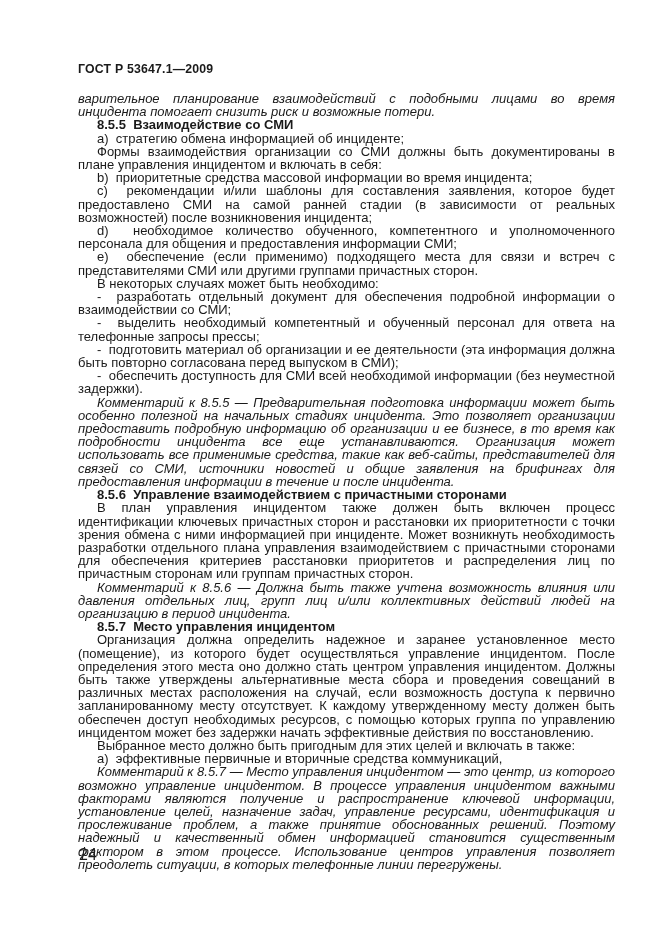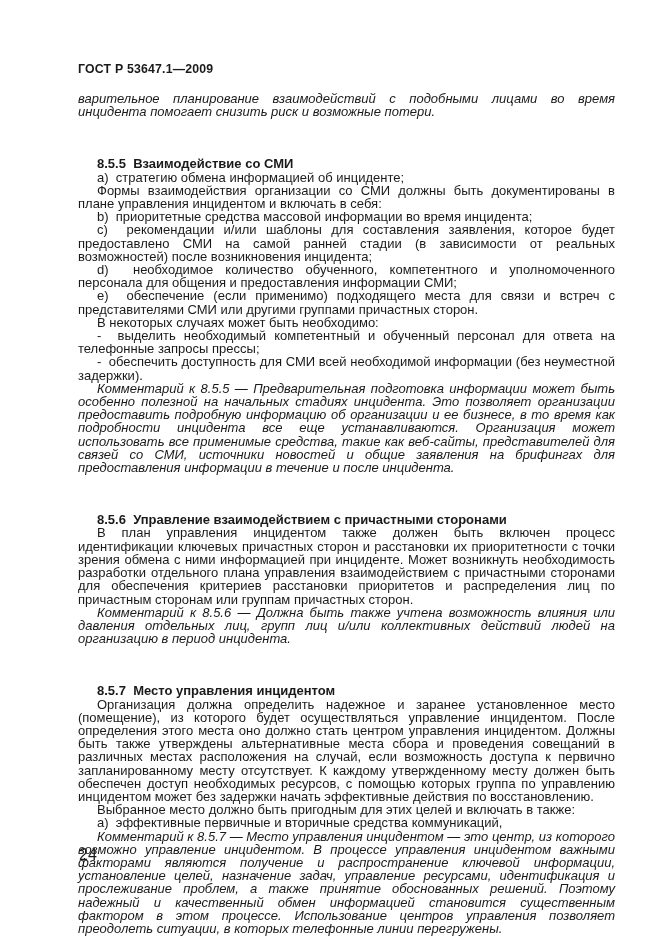--- a/index.html
+++ b/index.html
@@ -40,21 +40,20 @@
     padding: 0;
   }
   .doc-body p.indent {
     text-indent: 19px;
   }
   .doc-body p.b-italic {
     font-style: italic;
   }
   .doc-body p.b-heading {
     font-weight: bold;
-    margin-top: 39px;
   }
   .page-number {
     position: absolute;
     left: 79px;
     top: 846px;
     font-size: 16px;
   }
 </style>
 </head>
 <body>
@@ -65,21 +64,23 @@
   <div class="doc-body" id="doc-body">
       <p class="b-italic">варительное планирование взаимодействий с подобными лицами во время инцидента помогает снизить риск и возможные потери.</p>
       <p class="b-heading indent">8.5.5&nbsp; Взаимодействие со СМИ</p>
       <p class="indent">a)&nbsp; стратегию обмена информацией об инциденте;</p>
       <p class="indent">Формы взаимодействия организации со СМИ должны быть документированы в плане управления инцидентом и включать в себя:</p>
       <p class="indent">b)&nbsp; приоритетные средства массовой информации во время инцидента;</p>
       <p class="indent">c)&nbsp; рекомендации и/или шаблоны для составления заявления, которое будет предоставлено СМИ на самой ранней стадии (в зависимости от реальных возможностей) после возникновения инцидента;</p>
       <p class="indent">d)&nbsp; необходимое количество обученного, компетентного и уполномоченного персонала для общения и предоставления информации СМИ;</p>
       <p class="indent">e)&nbsp; обеспечение (если применимо) подходящего места для связи и встреч с представителями СМИ или другими группами причастных сторон.</p>
       <p class="indent">В некоторых случаях может быть необходимо:</p>
+      <p class="indent">-&nbsp; разработать отдельный документ для обеспечения подробной информации о взаимодействии со СМИ;</p>
       <p class="indent">-&nbsp; выделить необходимый компетентный и обученный персонал для ответа на телефонные запросы прессы;</p>
+      <p class="indent">-&nbsp; подготовить материал об организации и ее деятельности (эта информация должна быть повторно согласована перед выпуском в СМИ);</p>
       <p class="indent">-&nbsp; обеспечить доступность для СМИ всей необходимой информации (без неуместной задержки).</p>
       <p class="b-italic indent">Комментарий к 8.5.5 — Предварительная подготовка информации может быть особенно полезной на начальных стадиях инцидента. Это позволяет организации предоставить подробную информацию об организации и ее бизнесе, в то время как подробности инцидента все еще устанавливаются. Организация может использовать все применимые средства, такие как веб-сайты, представителей для связей со СМИ, источники новостей и общие заявления на брифингах для предоставления информации в течение и после инцидента.</p>
       <p class="b-heading indent">8.5.6&nbsp; Управление взаимодействием с причастными сторонами</p>
       <p class="indent">В план управления инцидентом также должен быть включен процесс идентификации ключевых причастных сторон и расстановки их приоритетности с точки зрения обмена с ними информацией при инциденте. Может возникнуть необходимость разработки отдельного плана управления взаимодействием с причастными сторонами для обеспечения критериев расстановки приоритетов и распределения лиц по причастным сторонам или группам причастных сторон.</p>
       <p class="b-italic indent">Комментарий к 8.5.6 — Должна быть также учтена возможность влияния или давления отдельных лиц, групп лиц и/или коллективных действий людей на организацию в период инцидента.</p>
       <p class="b-heading indent">8.5.7&nbsp; Место управления инцидентом</p>
       <p class="indent">Организация должна определить надежное и заранее установленное место (помещение), из которого будет осуществляться управление инцидентом. После определения этого места оно должно стать центром управления инцидентом. Должны быть также утверждены альтернативные места сбора и проведения совещаний в различных местах расположения на случай, если возможность доступа к первично запланированному месту отсутствует. К каждому утвержденному месту должен быть обеспечен доступ необходимых ресурсов, с помощью которых группа по управлению инцидентом может без задержки начать эффективные действия по восстановлению.</p>
       <p class="indent">Выбранное место должно быть пригодным для этих целей и включать в также:</p>
       <p class="indent">a)&nbsp; эффективные первичные и вторичные средства коммуникаций,</p>
       <p class="b-italic indent">Комментарий к 8.5.7 — Место управления инцидентом — это центр, из которого возможно управление инцидентом. В процессе управления инцидентом важными факторами являются получение и распространение ключевой информации, установление целей, назначение задач, управление ресурсами, идентификация и прослеживание проблем, а также принятие обоснованных решений. Поэтому надежный и качественный обмен информацией становится существенным фактором в этом процессе. Использование центров управления позволяет преодолеть ситуации, в которых телефонные линии перегружены.</p>

